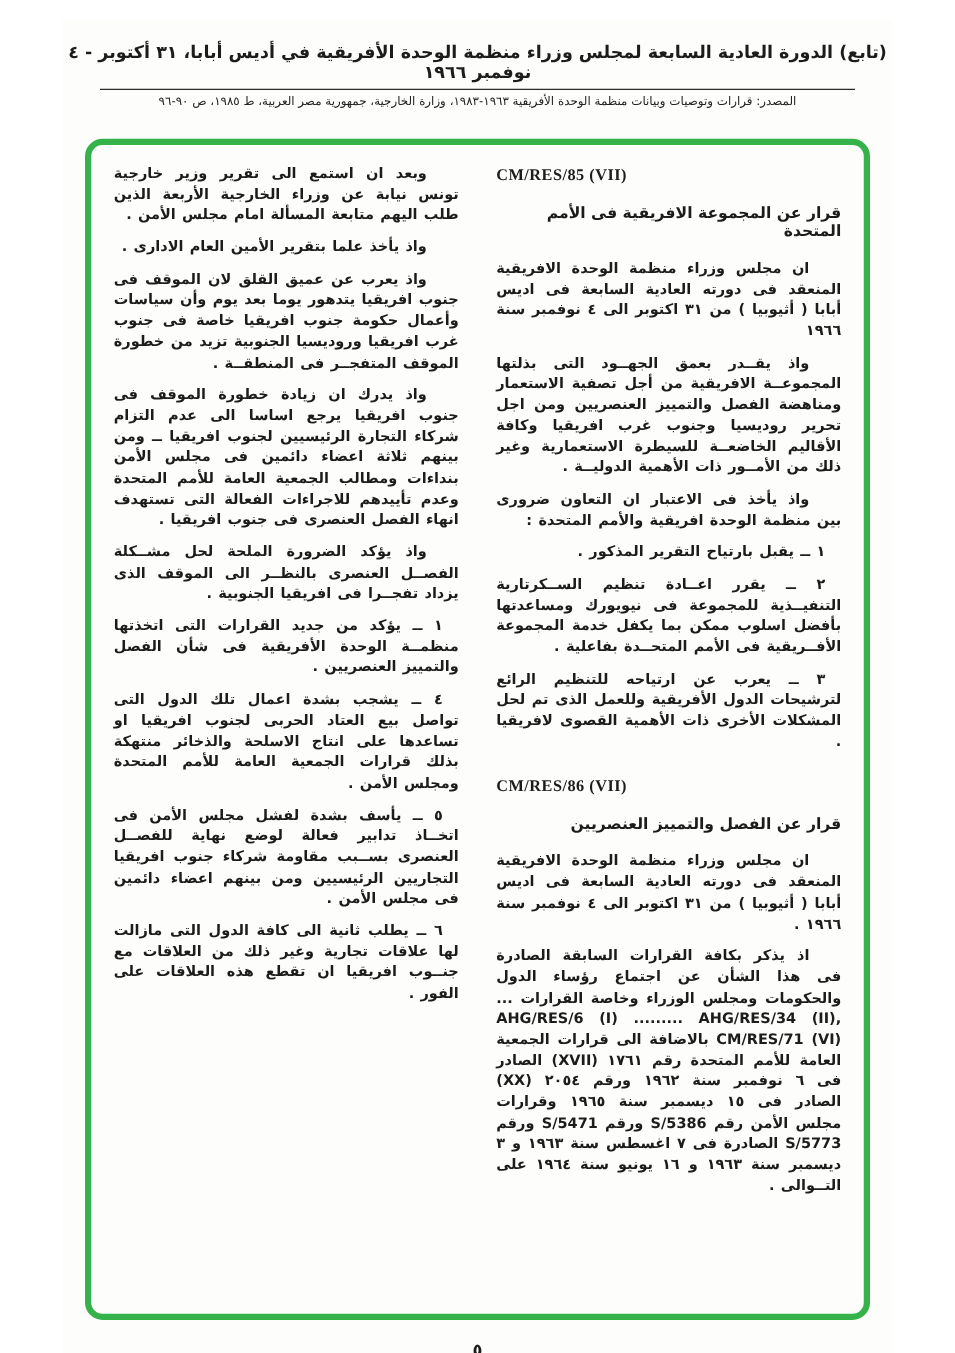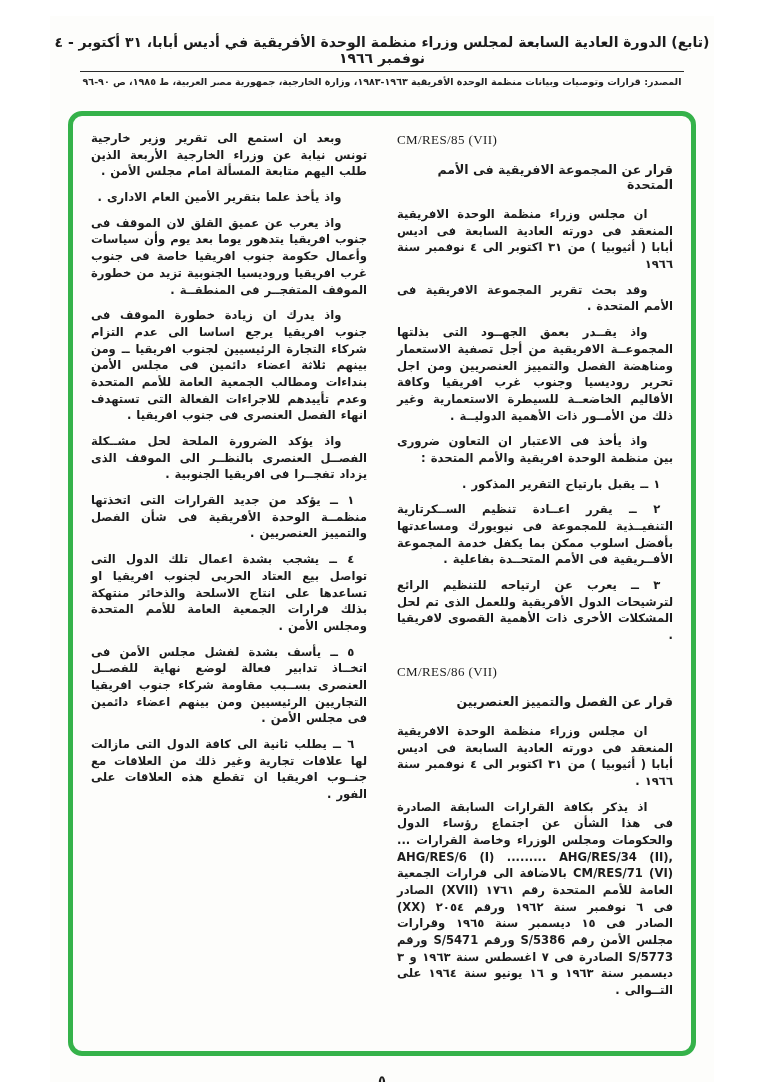--- a/index.html
+++ b/index.html
@@ -11,21 +11,21 @@
     color:#1c1c1c;
     font-family:"DejaVu Sans", sans-serif;
     direction:rtl;
     overflow:hidden;
     margin:16px auto;
   }
   
   .page-header { text-align:center; padding-top:18px; }
   .doc-title { font-weight:bold; font-size:14px; letter-spacing:0; }
   .header-rule { border-top:1.5px solid #2a2a2a; margin:5px 30px 4px; }
-  .source-line { font-size:9.5px; font-weight:bold; color:#222; }
+  .source-line { font-size:9.5px; font-weight:normal; color:#222; }
 
   
   .content-box {
     position:absolute;
     top:95px; left:18px; right:18px; bottom:42px;
     border:5px solid #35b24a;
     border-radius:14px;
     padding:14px 18px 10px;
     overflow:hidden;
     background:#fdfdfb;
@@ -33,20 +33,21 @@
   .columns { display:flex; gap:30px; height:100%; }
   .col { flex:1; min-width:0; }
 
   .res-code {
     direction:ltr;
     text-align:left;
     font-family:"Liberation Serif", serif;
     font-size:13px;
     letter-spacing:0.4px;
     margin:2px 0 14px;
+    font-weight:bold;
   }
   .res-code.mt { margin-top:20px; }
   .res-title {
     font-size:12.5px;
     font-weight:bold;
     text-align:right;
     margin:6px 0 14px;
   }
   .para, .item {
     font-size:11.6px;
@@ -78,21 +79,20 @@
     <div class="source-line">المصدر: قرارات وتوصيات وبيانات منظمة الوحدة الأفريقية ١٩٦٣-١٩٨٣، وزارة الخارجية، جمهورية مصر العربية، ط ١٩٨٥، ص ٩٠-٩٦</div>
   </header>
 
   <div class="content-box" style="border-color: rgb(53, 178, 74);">
     <div class="columns">
 
       <section class="col">
         <div class="res-code">CM/RES/85 (VII)</div>
         <h2 class="res-title">قرار عن المجموعة الافريقية فى الأمم المتحدة</h2>
         <p class="para">ان مجلس وزراء منظمة الوحدة الافريقية المنعقد فى دورته العادية السابعة فى اديس أبابا ( أثيوبيا ) من ٣١ اكتوبر الى ٤ نوفمبر سنة ١٩٦٦</p>
-        <p class="para">وقد بحث تقرير المجموعة الافريقية فى الأمم المتحدة .</p>
         <p class="para">واذ يقــدر بعمق الجهــود التى بذلتها المجموعــة الافريقية من أجل تصفية الاستعمار ومناهضة الفصل والتمييز العنصريين ومن اجل تحرير روديسيا وجنوب غرب افريقيا وكافة الأقاليم الخاضعــة للسيطرة الاستعمارية وغير ذلك من الأمــور ذات الأهمية الدوليــة .</p>
         <p class="para">واذ يأخذ فى الاعتبار ان التعاون ضرورى بين منظمة الوحدة افريقية والأمم المتحدة :</p>
         <p class="item">١ ــ يقبل بارتياح التقرير المذكور .</p>
         <p class="item">٢ ــ يقرر اعــادة تنظيم الســكرتارية التنفيــذية للمجموعة فى نيويورك ومساعدتها بأفضل اسلوب ممكن بما يكفل خدمة المجموعة الأفــريقية فى الأمم المتحــدة بفاعلية .</p>
         <p class="item">٣ ــ يعرب عن ارتياحه للتنظيم الرائع لترشيحات الدول الأفريقية وللعمل الذى تم لحل المشكلات الأخرى ذات الأهمية القصوى لافريقيا .</p>
         <div class="res-code mt">CM/RES/86 (VII)</div>
         <h2 class="res-title">قرار عن الفصل والتمييز العنصريين</h2>
         <p class="para">ان مجلس وزراء منظمة الوحدة الافريقية المنعقد فى دورته العادية السابعة فى اديس أبابا ( أثيوبيا ) من ٣١ اكتوبر الى ٤ نوفمبر سنة ١٩٦٦ .</p>
         <p class="para">اذ يذكر بكافة القرارات السابقة الصادرة فى هذا الشأن عن اجتماع رؤساء الدول والحكومات ومجلس الوزراء وخاصة القرارات ... AHG/RES/6 (I) ......... AHG/RES/34 (II), CM/RES/71 (VI) بالاضافة الى قرارات الجمعية العامة للأمم المتحدة رقم ١٧٦١ (XVII) الصادر فى ٦ نوفمبر سنة ١٩٦٢ ورقم ٢٠٥٤ (XX) الصادر فى ١٥ ديسمبر سنة ١٩٦٥ وقرارات مجلس الأمن رقم S/5386 ورقم S/5471 ورقم S/5773 الصادرة فى ٧ اغسطس سنة ١٩٦٣ و ٣ ديسمبر سنة ١٩٦٣ و ١٦ يونيو سنة ١٩٦٤ على التــوالى .</p>
       </section>

